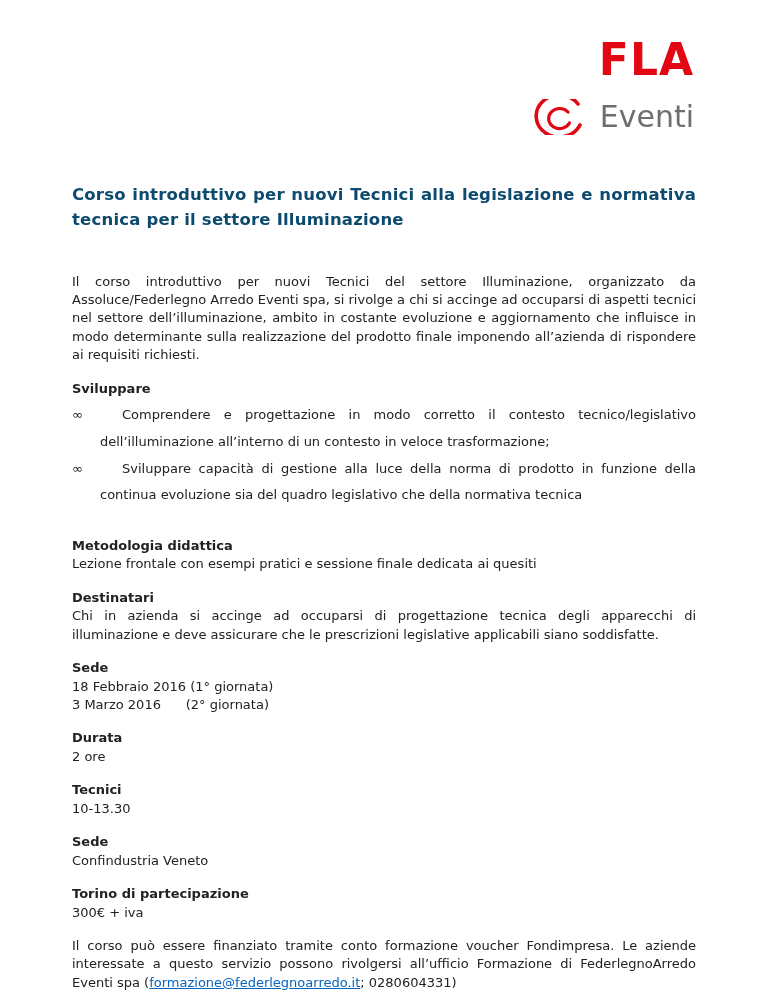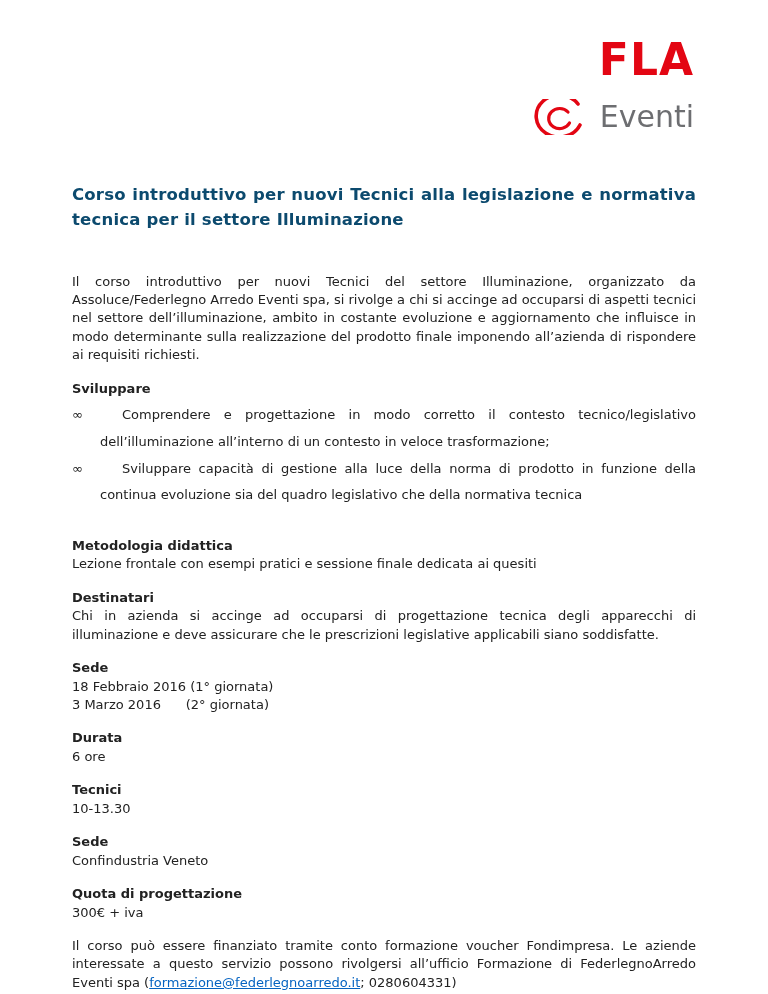--- a/index.html
+++ b/index.html
@@ -137,29 +137,29 @@
     <div class="section-body">Lezione frontale con esempi pratici e sessione finale dedicata ai quesiti</div>
 
     <div class="section-heading">Destinatari</div>
     <div class="section-body">Chi in azienda si accinge ad occuparsi di progettazione tecnica degli apparecchi di illuminazione e deve assicurare che le prescrizioni legislative applicabili siano soddisfatte.</div>
 
     <div class="section-heading">Sede</div>
     <div class="section-line">18 Febbraio 2016 (1° giornata)</div>
     <div class="section-line">3 Marzo 2016      (2° giornata)</div>
 
     <div class="section-heading">Durata</div>
-    <div class="section-line">6 ore</div>
+    <div class="section-line">2 ore</div>
 
     <div class="section-heading">Tecnici</div>
     <div class="section-line">10-13.30</div>
 
     <div class="section-heading">Sede</div>
     <div class="section-line">Confindustria Veneto</div>
 
-    <div class="section-heading">Quota di progettazione</div>
+    <div class="section-heading">Torino di partecipazione</div>
     <div class="section-line">300€ + iva</div>
 
     <div class="footer-para">
       <span>Il corso può essere finanziato tramite conto formazione voucher Fondimpresa. Le aziende interessate a questo servizio possono rivolgersi all’ufficio Formazione di FederlegnoArredo Eventi spa (</span><a class="email-link" style="color:#0563c1;">formazione@federlegnoarredo.it</a><span>; 0280604331)</span>
     </div>
 
   </div>
 </div>
 
 </body></html>

